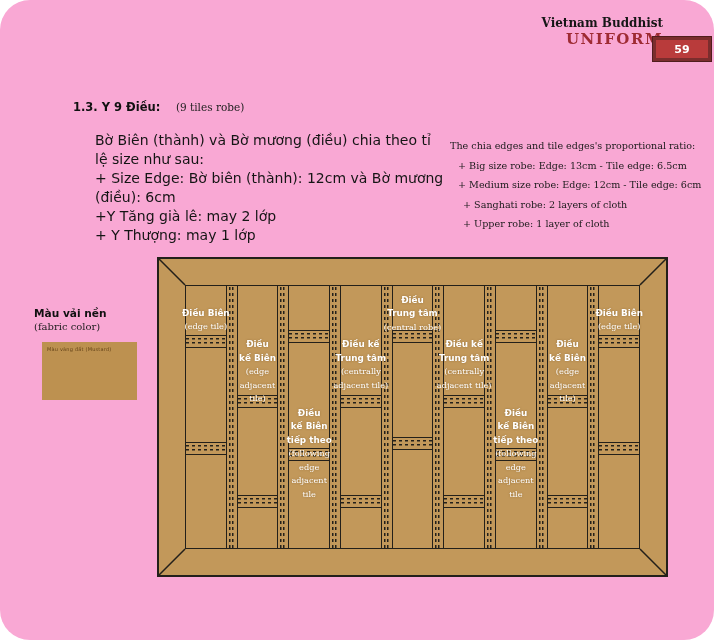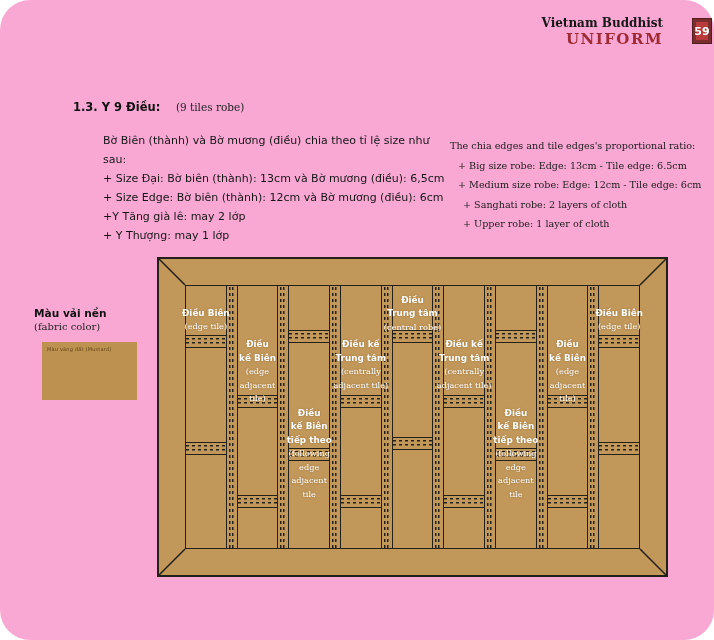--- a/index.html
+++ b/index.html
@@ -4,34 +4,34 @@
 <style>
   html,body{margin:0;padding:0;background:#ffffff;}
   #page{position:relative;width:714px;height:640px;background:#f9a8d4;overflow:hidden;
         font-family:"DejaVu Sans",sans-serif;color:#1c1c1c;border-radius:30px;}
 
   
   #brand{position:absolute;top:17px;right:51px;text-align:right;line-height:1.1;}
   #brand .top{font-family:"DejaVu Serif",serif;font-weight:700;font-size:12px;color:#161616;}
   #brand .bottom{font-family:"DejaVu Serif",serif;font-weight:700;font-size:15px;
                  letter-spacing:1.5px;color:var(--uniform);margin-top:1px;}
-  #page-badge{position:absolute;top:18px;right:2px;width:20px;height:26px;
+  #page-badge{position:absolute;top:36px;right:2px;width:60px;height:26px;
               background:var(--accent-dark);border:1px solid #511d1d;box-sizing:border-box;}
   #page-badge .in{position:absolute;inset:3px;background:var(--accent-red);
               display:flex;align-items:center;justify-content:center;
               color:#fff;font-size:11px;font-weight:700;font-family:"DejaVu Sans",sans-serif;}
 
   
   #heading{position:absolute;left:73px;top:100px;font-size:11.5px;}
   #heading .vn{font-weight:700;color:#111;}
   #heading .en{font-family:"DejaVu Serif",serif;font-size:10.5px;color:#222;margin-left:12px;}
 
   
-  #vn-notes{position:absolute;left:95px;top:131px;width:350px;font-size:11px;
-            line-height:19px;color:#151515;margin-left:8px;}
+  #vn-notes{position:absolute;left:95px;top:131px;width:350px;font-size:14px;
+            line-height:19px;color:#151515;}
   #en-notes{position:absolute;left:450px;top:136px;width:255px;
             font-family:"DejaVu Serif",serif;font-size:9.6px;line-height:19.5px;color:#1a1a1a;}
   #en-notes .line:nth-child(2),#en-notes .line:nth-child(3){padding-left:8px;}
   #en-notes .line:nth-child(4),#en-notes .line:nth-child(5){padding-left:13px;}
 
   
   #fabric-label{position:absolute;left:34px;top:307px;width:108px;text-align:left;}
   #fabric-label .vn{font-weight:700;font-size:10.6px;color:#111;}
   #fabric-label .en{font-family:"DejaVu Serif",serif;font-size:10px;margin-top:2px;}
   #swatch{position:absolute;left:42px;top:342px;width:95px;height:58px;
@@ -82,21 +82,20 @@
     <div class="in">59</div>
   </div>
 
   <div id="heading">
     <span class="vn">1.3. Y 9 Điều:</span>
     <span class="en">(9 tiles robe)</span>
   </div>
 
   <div id="vn-notes">
       <div class="line">Bờ Biên (thành) và Bờ mương (điều) chia theo tỉ lệ size như sau:</div>
-      <div class="line">+ Size Đại: Bờ biên (thành): 13cm và Bờ mương (điều): 6,5cm</div>
       <div class="line">+ Size Edge: Bờ biên (thành): 12cm và Bờ mương (điều): 6cm</div>
       <div class="line">+Y Tăng già lê: may 2 lớp</div>
       <div class="line">+ Y Thượng: may 1 lớp</div>
     </div>
   <div id="en-notes">
       <div class="line">The chia edges and tile edges's proportional ratio:</div>
       <div class="line">+ Big size robe: Edge: 13cm - Tile edge: 6.5cm</div>
       <div class="line">+ Medium size robe: Edge: 12cm - Tile edge: 6cm</div>
       <div class="line">+ Sanghati robe: 2 layers of cloth</div>
       <div class="line">+ Upper robe: 1 layer of cloth</div>

